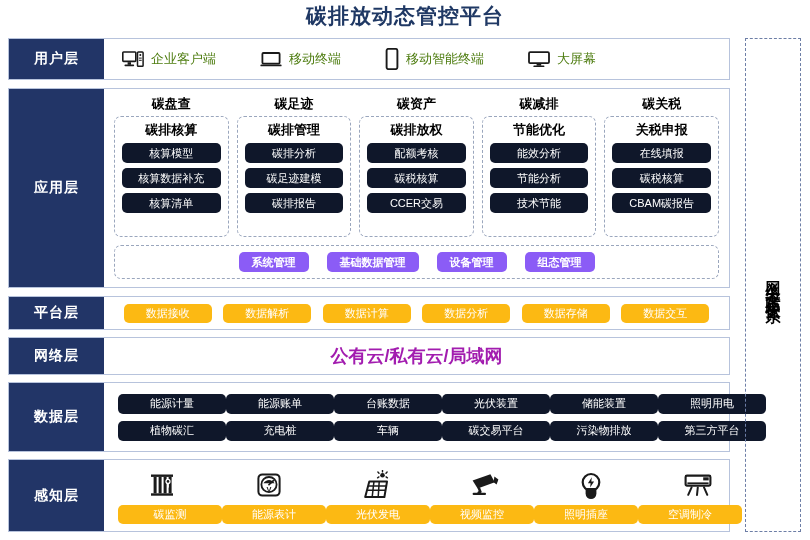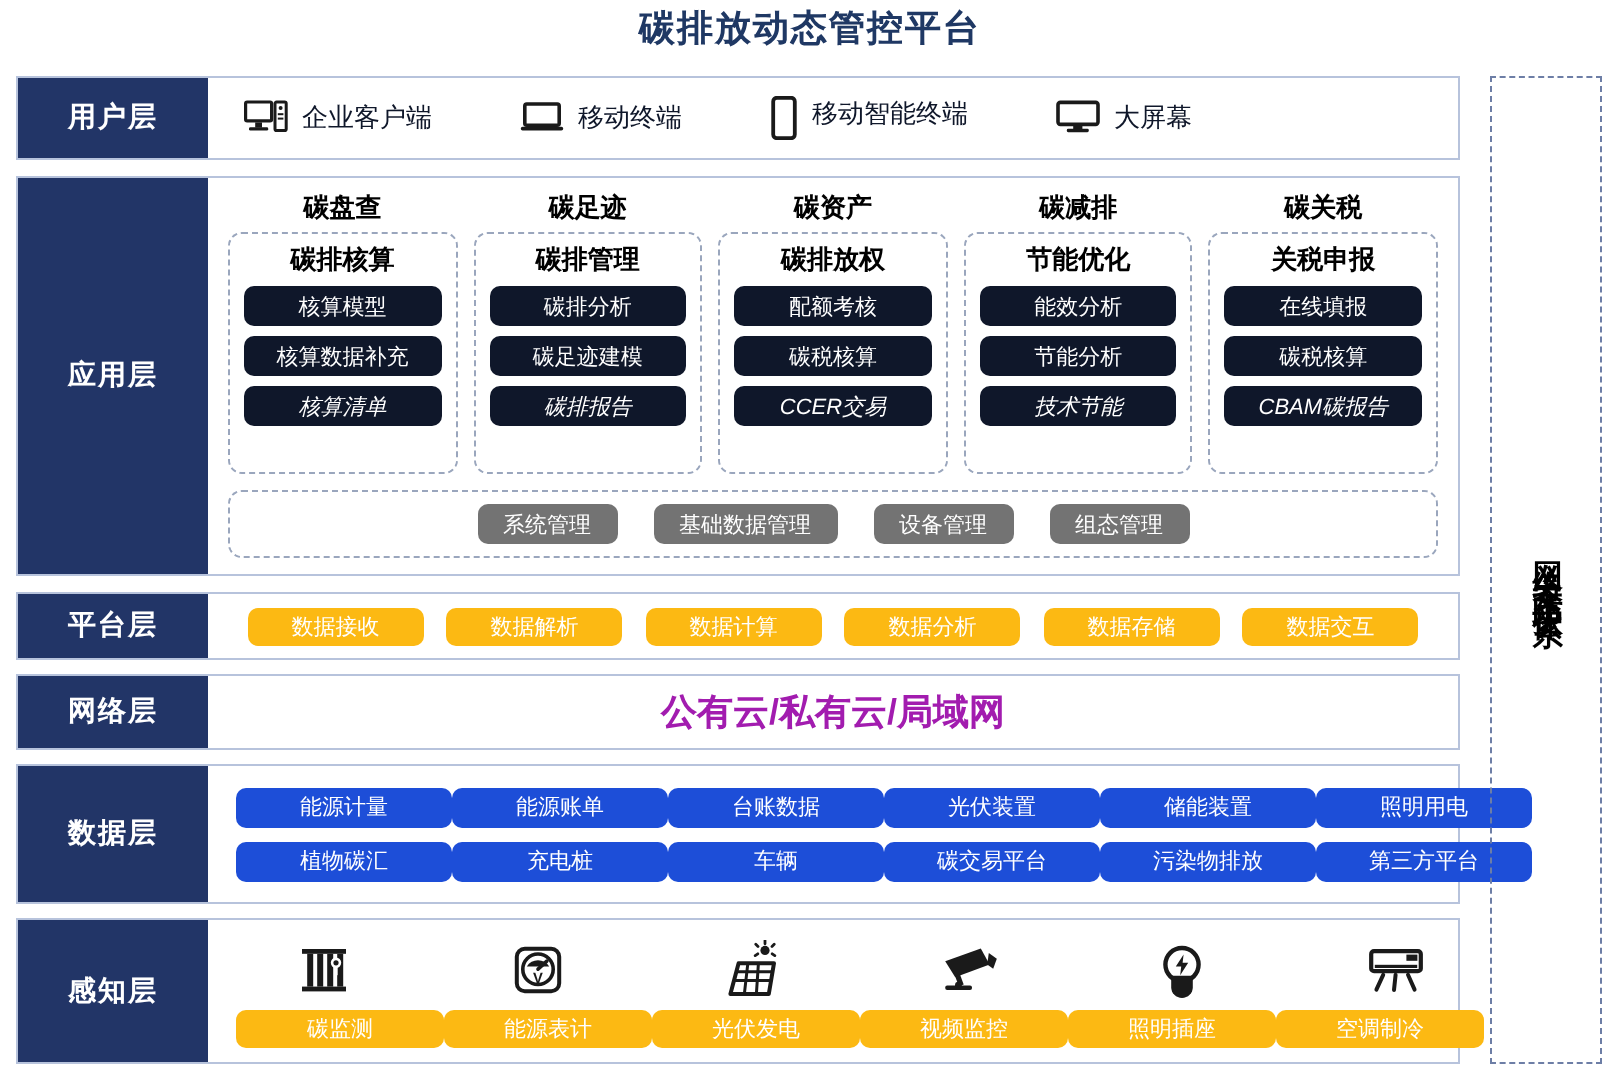--- a/index.html
+++ b/index.html
@@ -9,21 +9,21 @@
     font-family:"Liberation Sans","DejaVu Sans",sans-serif;
     overflow:hidden;
     -webkit-font-smoothing:antialiased;
   }
   .page{position:relative;width:810px;height:540px;}
 
   
   .title{
     position:absolute;left:0;top:2px;width:810px;
     text-align:center;
-    font-size:18px;font-weight:bold;color:#1f3864;
+    font-size:21px;font-weight:bold;color:#1f3864;
     letter-spacing:1px;
   }
 
   
   .layer{
     position:absolute;
     display:flex;
     align-items:stretch;
     border:1px solid #b7c3dc;
     background:#ffffff;
@@ -46,23 +46,23 @@
     position:relative;
     display:flex;
     align-items:center;
     box-sizing:border-box;
   }
 
   
   #layer-user{top:38px;height:42px;}
   #layer-user .layer-body{padding-left:18px;gap:0;}
   .user-item{
-    display:flex;align-items:flex-start;gap:7px;
+    display:flex;align-items:center;gap:7px;
     margin-right:44px;
-    font-size:13px;color:#0f172a;
+    font-size:13px;color:#4d7c0f;
   }
   .user-item .ico{display:inline-flex;align-items:center;justify-content:center;}
 
   
   #layer-app{top:88px;height:200px;}
   #layer-app .layer-body{
     flex-direction:column;align-items:stretch;justify-content:flex-start;
     padding:6px 10px 8px 10px;
   }
   .app-cols{
@@ -91,33 +91,33 @@
     background:#0f172a;
     color:#ffffff;
     font-size:11px;
     border-radius:5px;
     height:20px;
     width:100%;
     box-sizing:border-box;
     margin-bottom:5px;
     white-space:nowrap;
   }
-  .pill:last-child{margin-bottom:16px;font-style:italic;}
+  .pill:last-child{margin-bottom:16px;}
   .app-bottom{
     margin-top:8px;
     border:1px dashed #9aa6bd;
     border-radius:7px;
     height:38px;
     display:flex;align-items:center;justify-content:center;
     gap:18px;
   }
   .pill-wide{
     display:inline-flex;align-items:center;justify-content:center;
-    background:#737373;color:#fff;font-size:11px;
-    border-radius:5px;height:20px;padding:0 13px;white-space:nowrap;
+    background:#8b5cf6;color:#fff;font-size:11px;
+    border-radius:5px;height:20px;padding:0 13px;white-space:nowrap;font-weight:bold;
   }
 
   
   #layer-platform{top:296px;height:34px;}
   #layer-platform .layer-body{justify-content:space-around;padding:0 14px;}
   .pill-yellow{
     display:inline-flex;align-items:center;justify-content:center;
     background:#fcb913;color:#ffffff;font-size:11px;
     border-radius:5px;height:19px;min-width:72px;padding:0 8px;
     white-space:nowrap;
@@ -129,21 +129,21 @@
   .network-text{font-size:18px;color:#a21caf;font-weight:bold;}
 
   
   #layer-data{top:382px;height:70px;}
   #layer-data .layer-body{
     flex-direction:column;justify-content:center;gap:7px;padding:0 14px;
   }
   .data-row{display:flex;justify-content:space-between;width:100%;}
   .pill-data{
     display:inline-flex;align-items:center;justify-content:center;
-    background:#1d4ed8;color:#fff;font-size:11px;
+    background:#0f172a;color:#fff;font-size:11px;
     border-radius:5px;height:20px;width:108px;white-space:nowrap;
   }
 
   
   #layer-sense{top:459px;height:73px;}
   #layer-sense .layer-body{
     flex-direction:column;justify-content:center;gap:5px;padding:0 14px;
   }
   .sense-row{display:flex;justify-content:space-between;width:100%;}
   .sense-cell{

